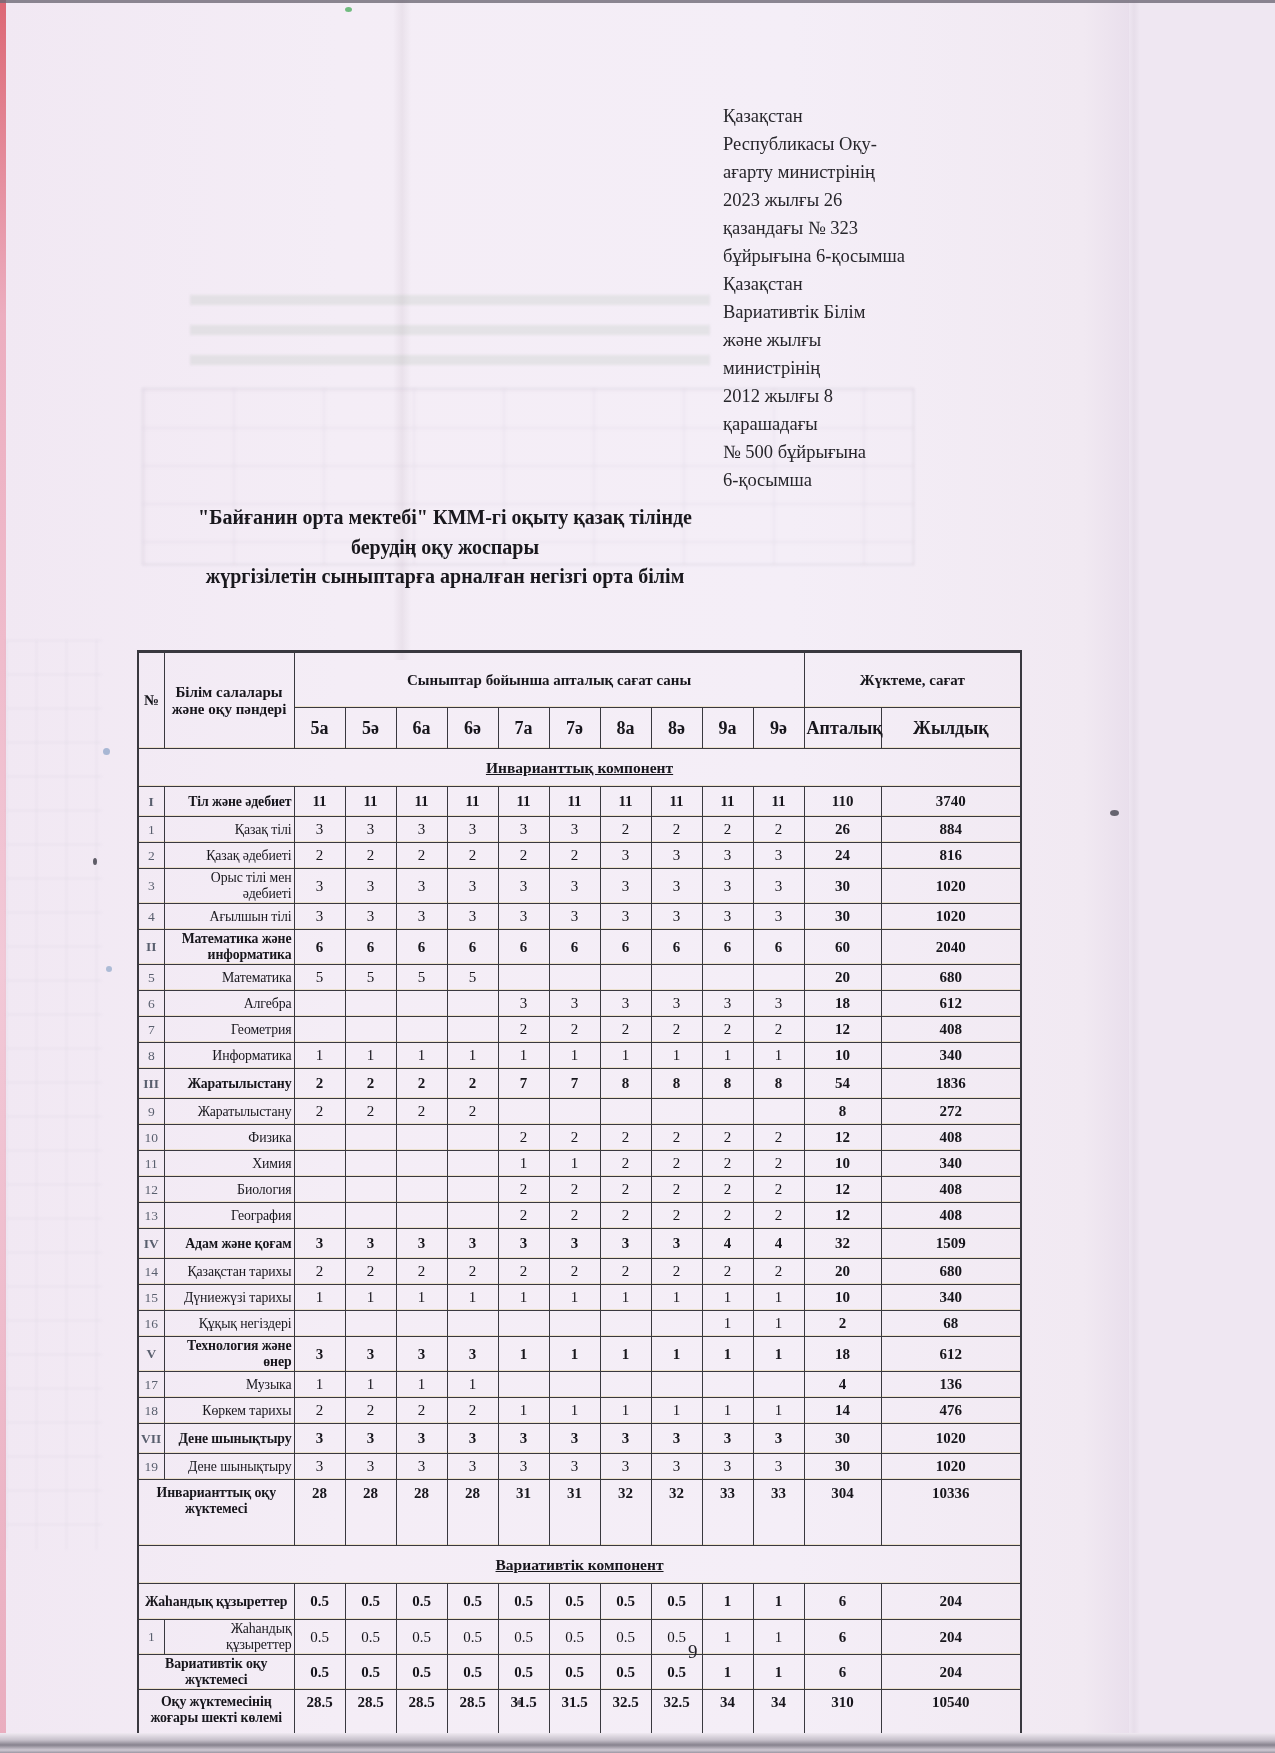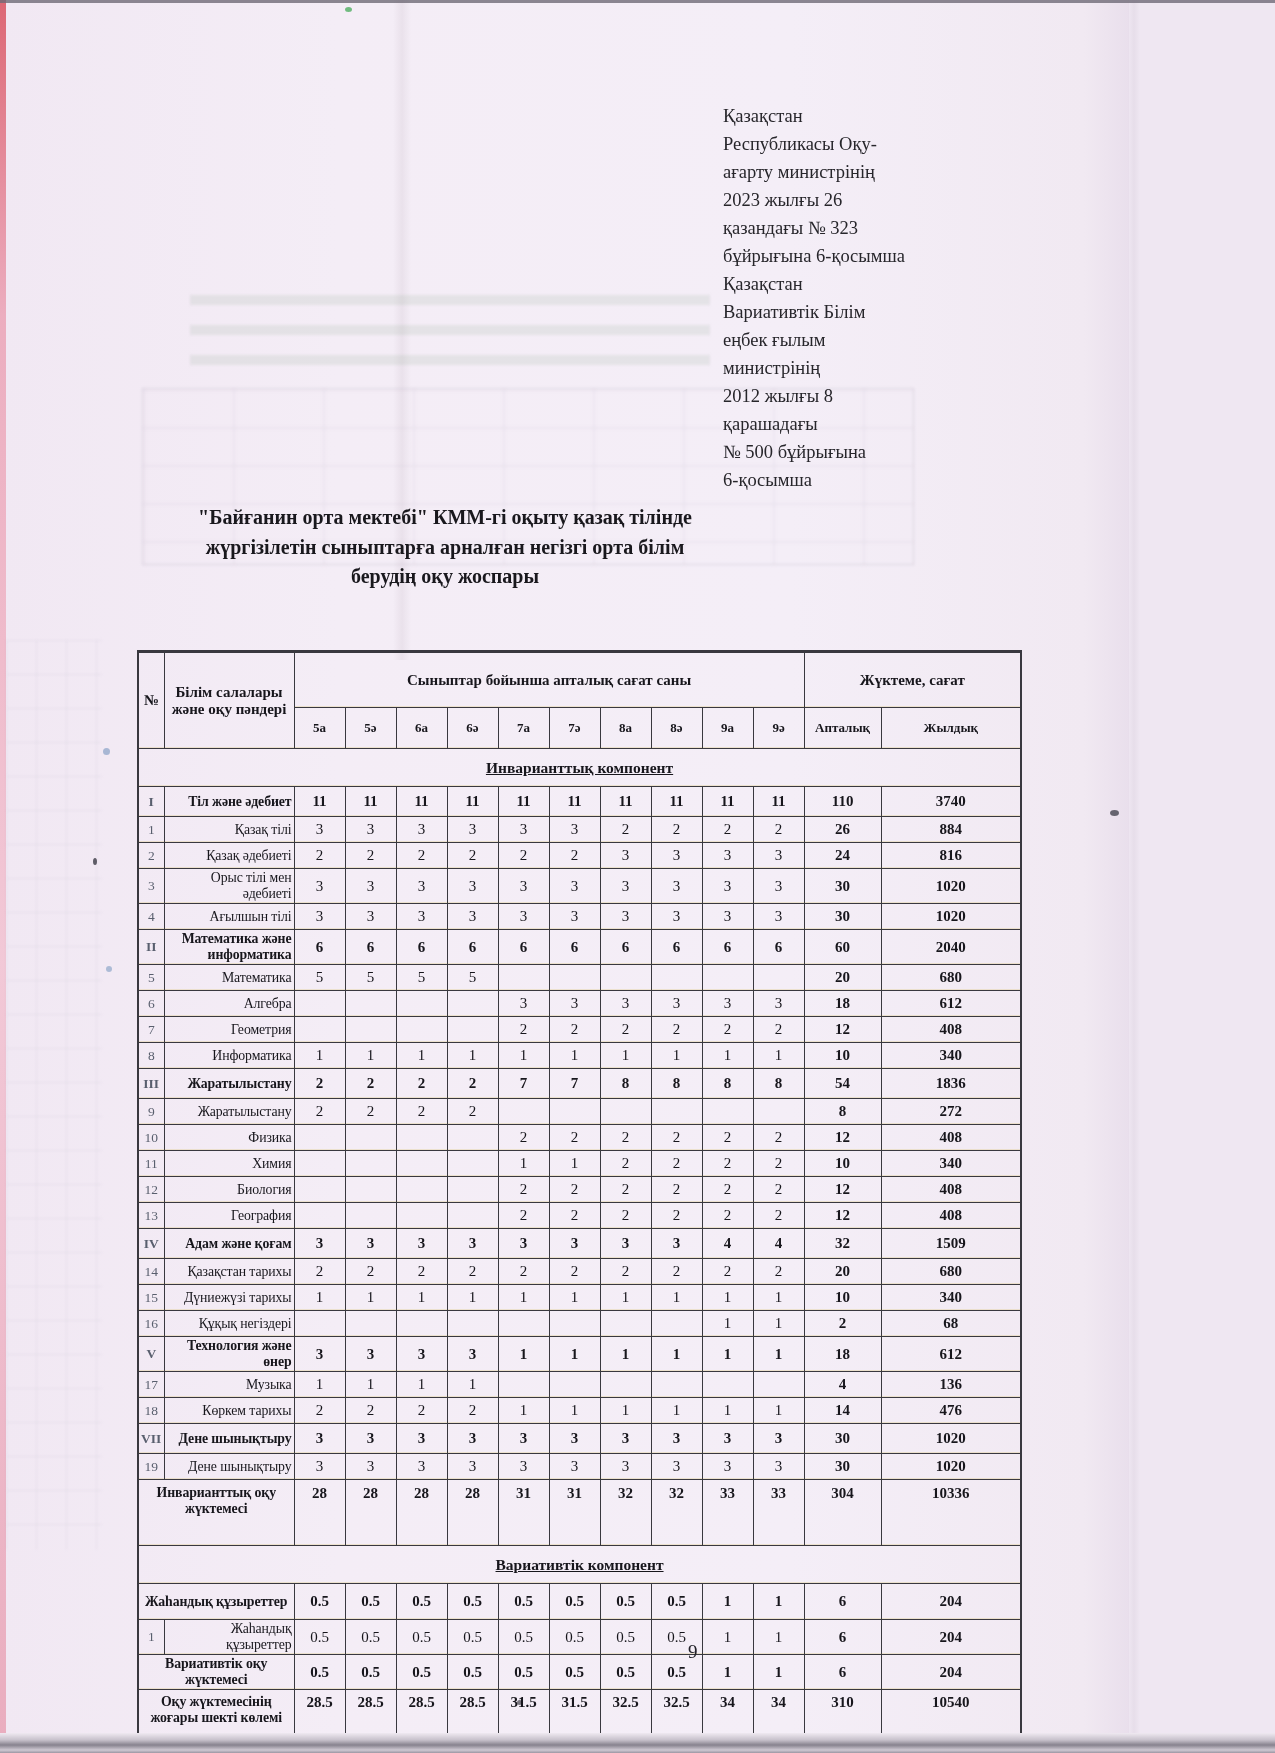--- a/index.html
+++ b/index.html
@@ -40,21 +40,21 @@
 
   
   .tbl-wrap{position:absolute;left:137px;top:650px;}
   table{border-collapse:collapse;table-layout:fixed;width:883px;
         font-family:"Liberation Serif","DejaVu Serif",serif;color:#17161c;}
   table,th,td{border:1px solid #39383f;}
   table{border-width:2px;border-top-width:3px;}
   th,td{padding:1px 2px;box-shadow:inset 0 -1px 0 rgba(209,180,64,.22);}
   thead th{font-size:15px;font-weight:700;text-align:center;vertical-align:middle;}
   .h-row1 th{height:52px;}
-  .h-row2 th{height:38px;font-size:13px;margin-left:6px;}
+  .h-row2 th{height:38px;font-size:18px;margin-left:6px;}
   col.c-num{width:26px;}col.c-subj{width:130px;}col.c-cls{width:51px;}
   col.c-week{width:77px;}col.c-year{width:140px;}
   td{font-size:15px;text-align:center;vertical-align:middle;}
   td.label-cell{text-align:right;padding-left:4px;font-size:13.8px;letter-spacing:-.1px;}
   td.num{font-size:13.5px;color:#595f6e;}
   td.load,td.year{font-weight:700;}
   .row-subject{height:26px;}
   .row-group td{font-weight:700;}
   .row-group{height:30px;}
   .row-section{height:38px;}
@@ -93,32 +93,32 @@
 
   <div class="stamp">
       <div>Қазақстан</div>
       <div>Республикасы Оқу-</div>
       <div>ағарту министрінің</div>
       <div>2023 жылғы 26</div>
       <div>қазандағы № 323</div>
       <div>бұйрығына 6-қосымша</div>
       <div>Қазақстан</div>
       <div>Вариативтік Білім</div>
-      <div>еңбек ғылым</div>
+      <div>және жылғы</div>
       <div>министрінің</div>
       <div>2012 жылғы 8</div>
       <div>қарашадағы</div>
       <div>№ 500 бұйрығына</div>
       <div>6-қосымша</div>
     </div>
 
   <div class="title">
       <div>"Байғанин орта мектебі" КММ-гі оқыту қазақ тілінде</div>
+      <div>берудің  оқу жоспары</div>
       <div>жүргізілетін сыныптарға арналған негізгі орта білім</div>
-      <div>берудің  оқу жоспары</div>
     </div>
 
   <div class="tbl-wrap">
     <table>
       <colgroup>
         <col class="c-num">
           <col class="c-subj">
         <col class="c-cls">
           <col class="c-cls">
           <col class="c-cls">

